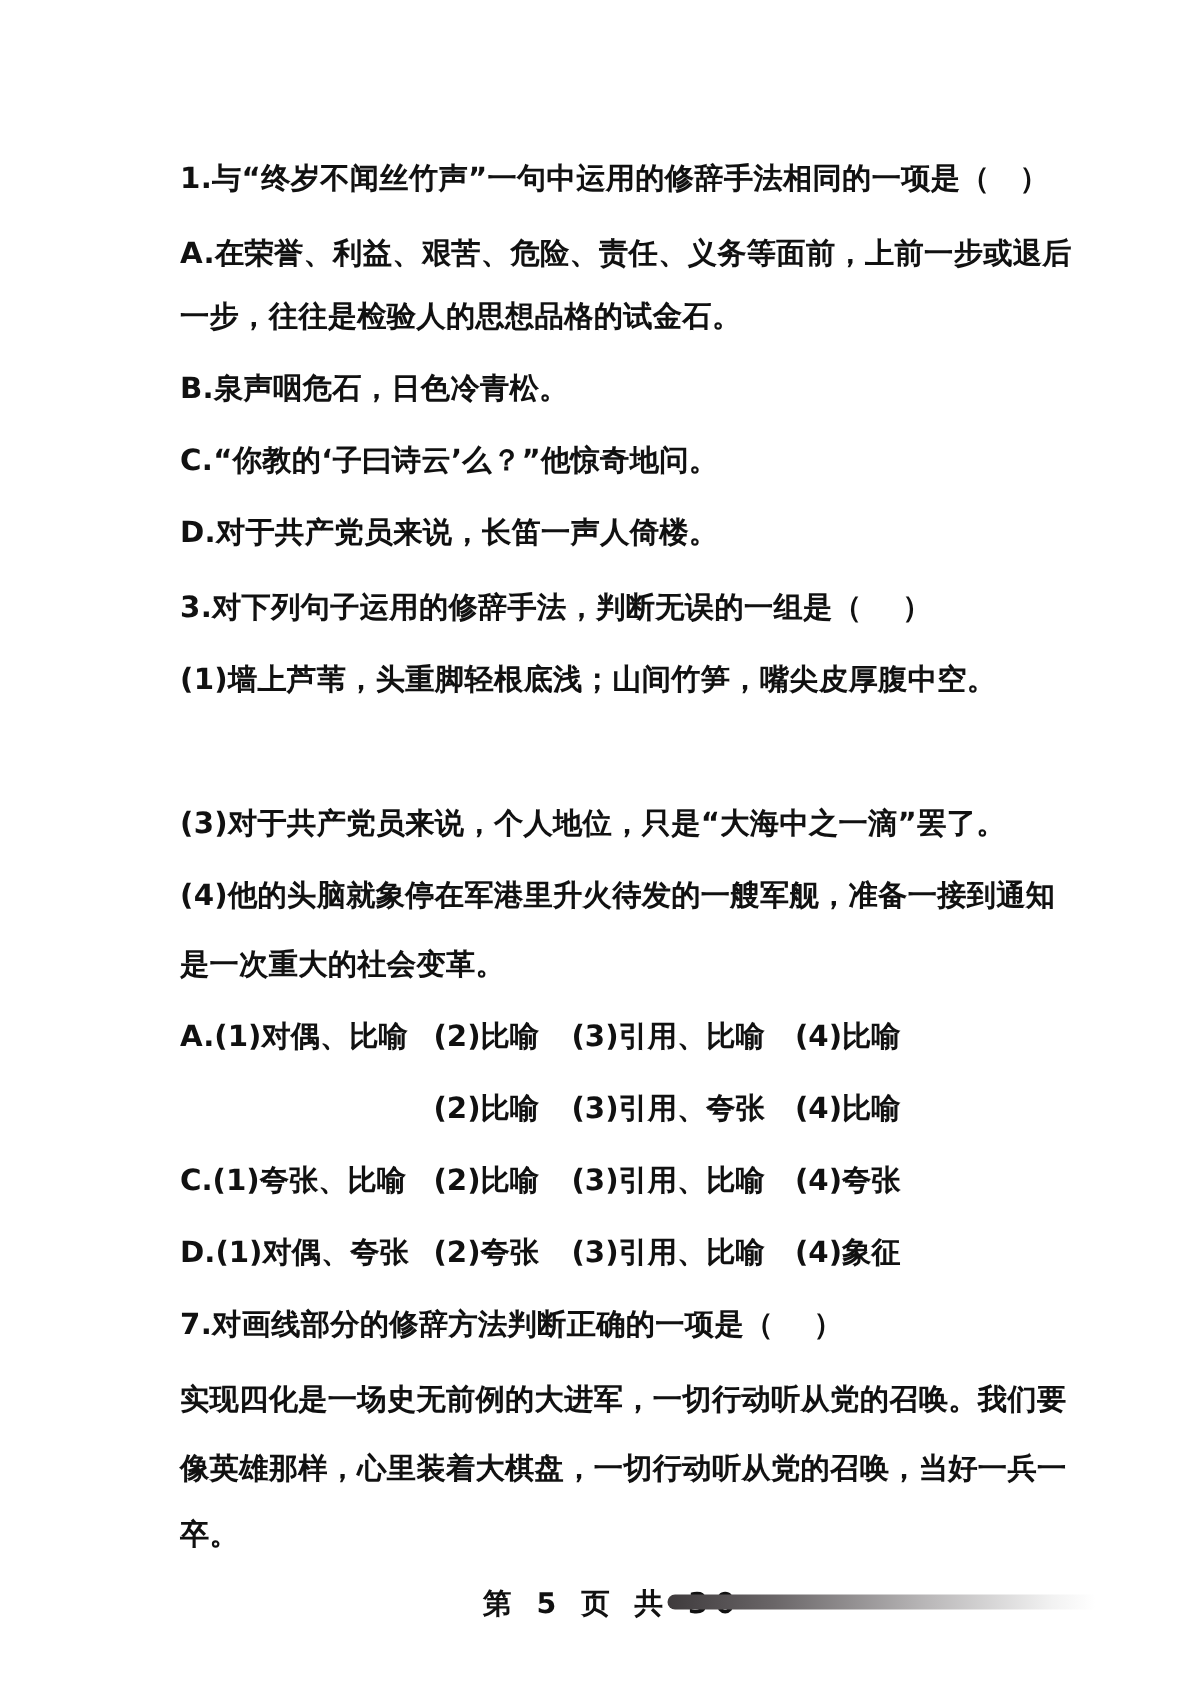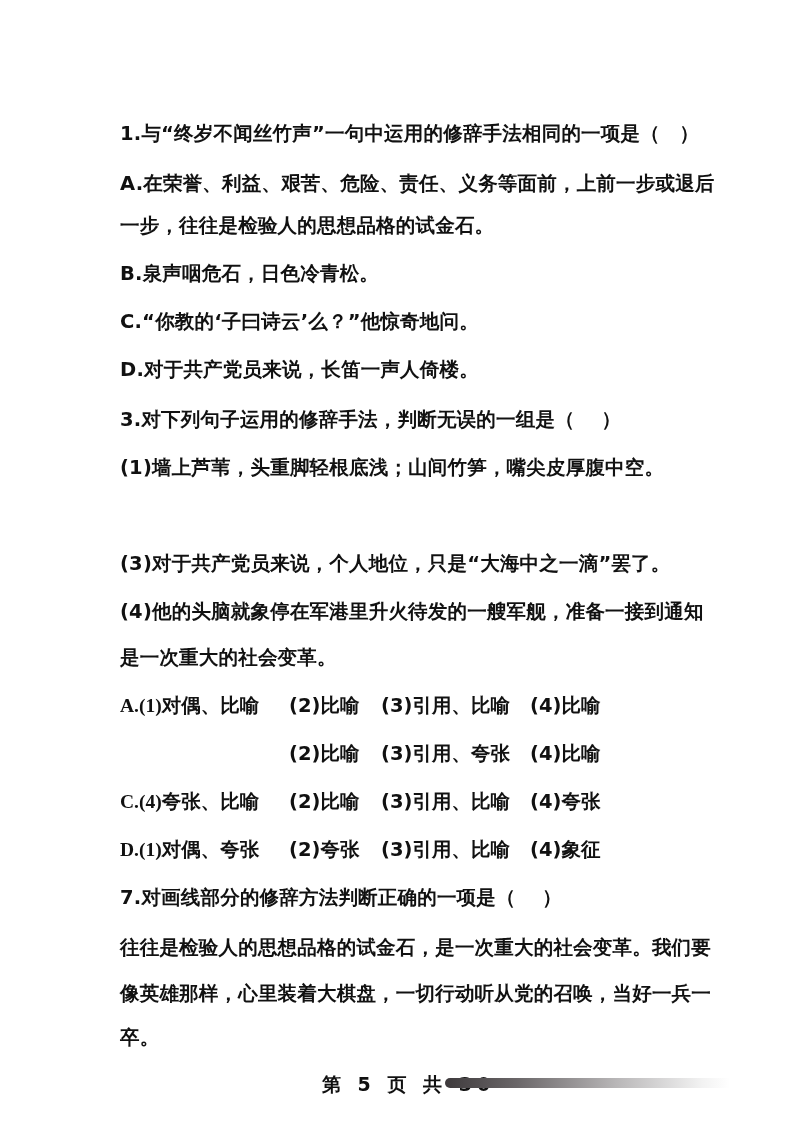--- a/index.html
+++ b/index.html
@@ -1,28 +1,28 @@
 <!DOCTYPE html>
 <html><head>
 <meta charset="utf-8">
 <style>
   html, body { margin: 0; padding: 0; }
   body {
     width: 800px; height: 1132px; background: #ffffff; position: relative; overflow: hidden;
     font-family: "DejaVu Sans", "Liberation Sans", sans-serif;
     color: #111111;
   }
-  .page { position: absolute; left: 0; top: 16px; width: 800px; height: 876px; }
+  .page { position: absolute; left: 0; top: 1px; width: 800px; height: 876px; }
   .line {
     position: absolute; left: 120px; white-space: nowrap;
     font-size: 19.5px; font-weight: bold; line-height: 24px; letter-spacing: 0.2px;
   }
   .opt-row { position: absolute; left: 120px; height: 24px; width: 520px; font-size: 19.5px; font-weight: bold; line-height: 24px; }
   .opt-row span { position: absolute; top: 0; white-space: nowrap; }
-  .c1 { left: 0; font-family: Liberation Serif, serif; } .c2 { left: 169px; } .c3 { left: 261px; text-align: right; } .c4 { left: 410px; }
+  .c1 { left: 0; } .c2 { left: 169px; } .c3 { left: 261px; text-align: right; } .c4 { left: 410px; }
   .footer {
     position: absolute; left: 322px; top: 1056px; font-size: 19px; font-weight: bold; line-height: 24px;
     letter-spacing: 5px; white-space: nowrap;
   }
   .scan-bar {
     position: absolute; left: 445px; top: 1062px; width: 285px; height: 10px; border-radius: 5px 0 0 5px;
     background: linear-gradient(to right, #3e3a3c 0%, #6a6668 25%, #b8b6b7 60%, #f2f2f2 90%, rgba(255,255,255,0) 100%);
   }
 </style>
 </head>
@@ -48,32 +48,32 @@
     <span class="c2">(2)比喻</span>
     <span class="c3">(3)引用、比喻</span>
     <span class="c4">(4)比喻</span>
   </div>
   <div class="opt-row" style="top:726px">
     <span class="c2">(2)比喻</span>
     <span class="c3">(3)引用、夸张</span>
     <span class="c4">(4)比喻</span>
   </div>
   <div class="opt-row" style="top:774px">
-    <span class="c1">C.(4)夸张、比喻</span>
+    <span class="c1">C.(1)夸张、比喻</span>
     <span class="c2">(2)比喻</span>
     <span class="c3">(3)引用、比喻</span>
     <span class="c4">(4)夸张</span>
   </div>
   <div class="opt-row" style="top:822px">
     <span class="c1">D.(1)对偶、夸张</span>
     <span class="c2">(2)夸张</span>
     <span class="c3">(3)引用、比喻</span>
     <span class="c4">(4)象征</span>
   </div>
 
   <div class="line" style="top:870px">7.对画线部分的修辞方法判断正确的一项是（　 ）</div>
-  <div class="line" style="top:920px">往往是检验人的思想品格的试金石，是一次重大的社会变革。我们要</div>
+  <div class="line" style="top:920px">实现四化是一场史无前例的大进军，一切行动听从党的召唤。我们要</div>
   <div class="line" style="top:966px">像英雄那样，心里装着大棋盘，一切行动听从党的召唤，当好一兵一</div>
   <div class="line" style="top:1010px">卒。</div>
 
   <div class="footer">第 5 页 共 30</div>
   <div class="scan-bar"></div>
 </div>
 
 </body></html>

